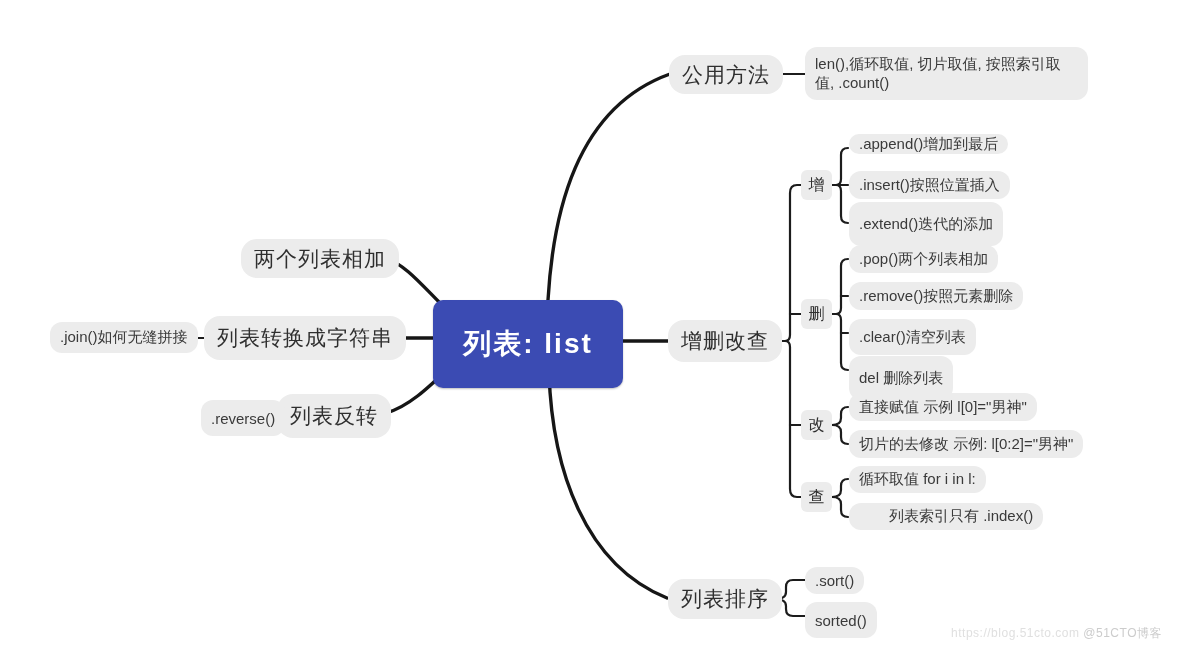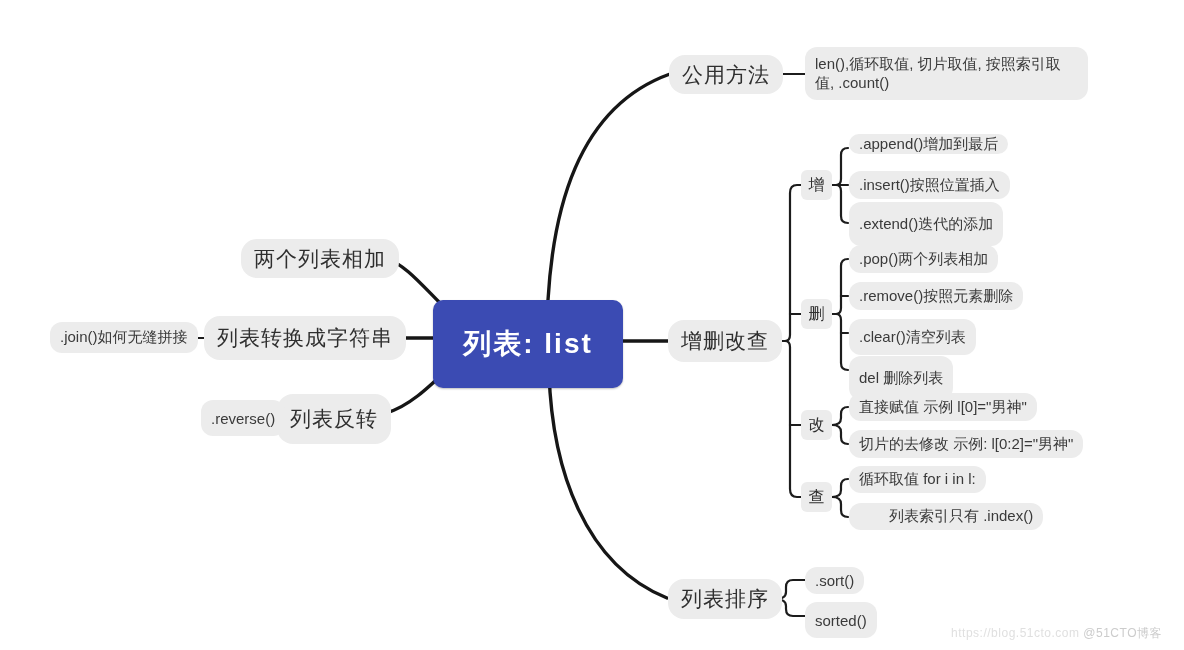--- a/index.html
+++ b/index.html
@@ -72,21 +72,21 @@
 
     <path class="sub-link" d="M 775 599 Q 786 599 786 592 L 786 587 Q 786 580 793 580 L 805 580"></path>
     <path class="sub-link" d="M 775 599 Q 786 599 786 606 L 786 609 Q 786 616 793 616 L 805 616"></path>
   </svg>
 
   <div class="node root" style="left:433px;top:300px;width:190px;height:88px;">列表: list</div>
 
   <div class="node l1" style="left:241px;top:239px;height:39px;">两个列表相加</div>
   <div class="node l1" style="left:204px;top:316px;height:44px;">列表转换成字符串</div>
   <div class="node leaf" style="left:50px;top:322px;height:31px;">.join()如何无缝拼接</div>
-  <div class="node l1" style="left:277px;top:394px;height:50px;">列表反转</div>
+  <div class="node l1" style="left:277px;top:394px;height:44px;">列表反转</div>
   <div class="node leaf" style="left:181px;top:400px;height:36px;margin-left:20px;">.reverse()</div>
 
   <div class="node l1" style="left:669px;top:55px;height:39px;">公用方法</div>
   <div class="node leaf detail" style="left:805px;top:47px;width:283px;height:53px;">len(),循环取值, 切片取值, 按照索引取值, .count()</div>
 
   <div class="node l1" style="left:668px;top:320px;height:42px;">增删改查</div>
 
   <div class="node mini" style="left:801px;top:170px;height:30px;">增</div>
   <div class="node leaf" style="left:849px;top:134px;height:20px;">.append()增加到最后</div>
   <div class="node leaf" style="left:849px;top:171px;height:28px;">.insert()按照位置插入</div>

